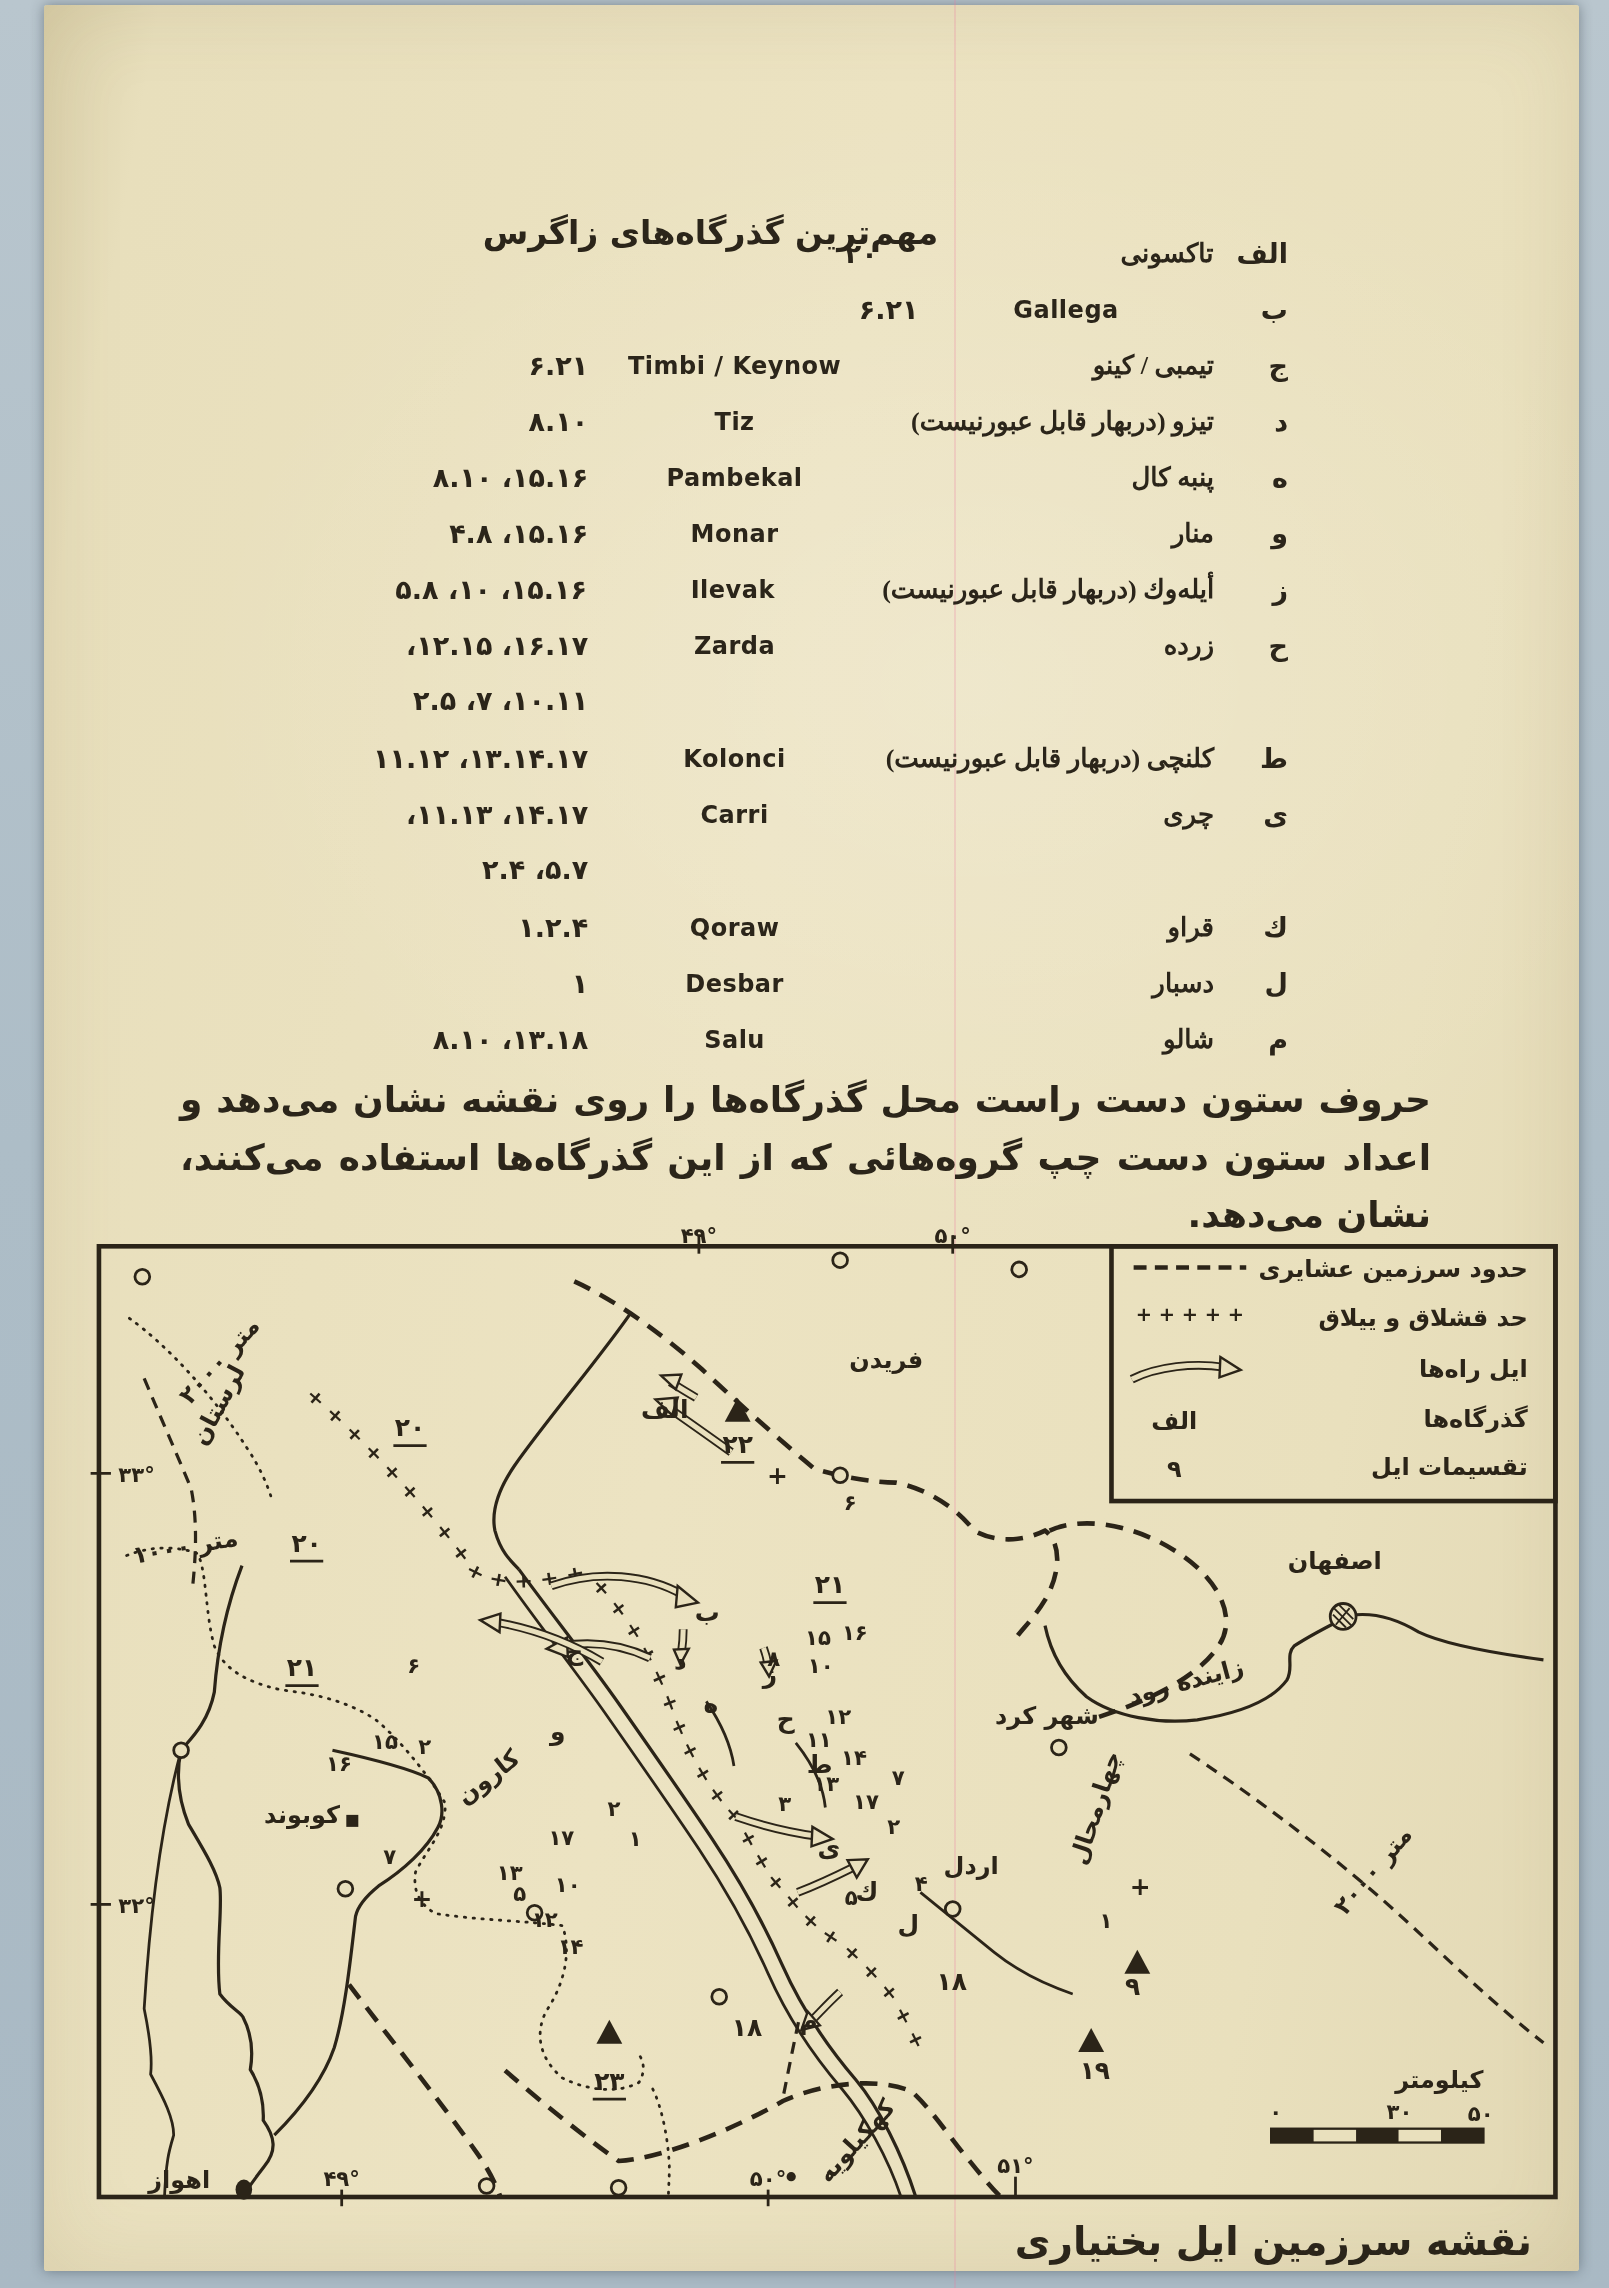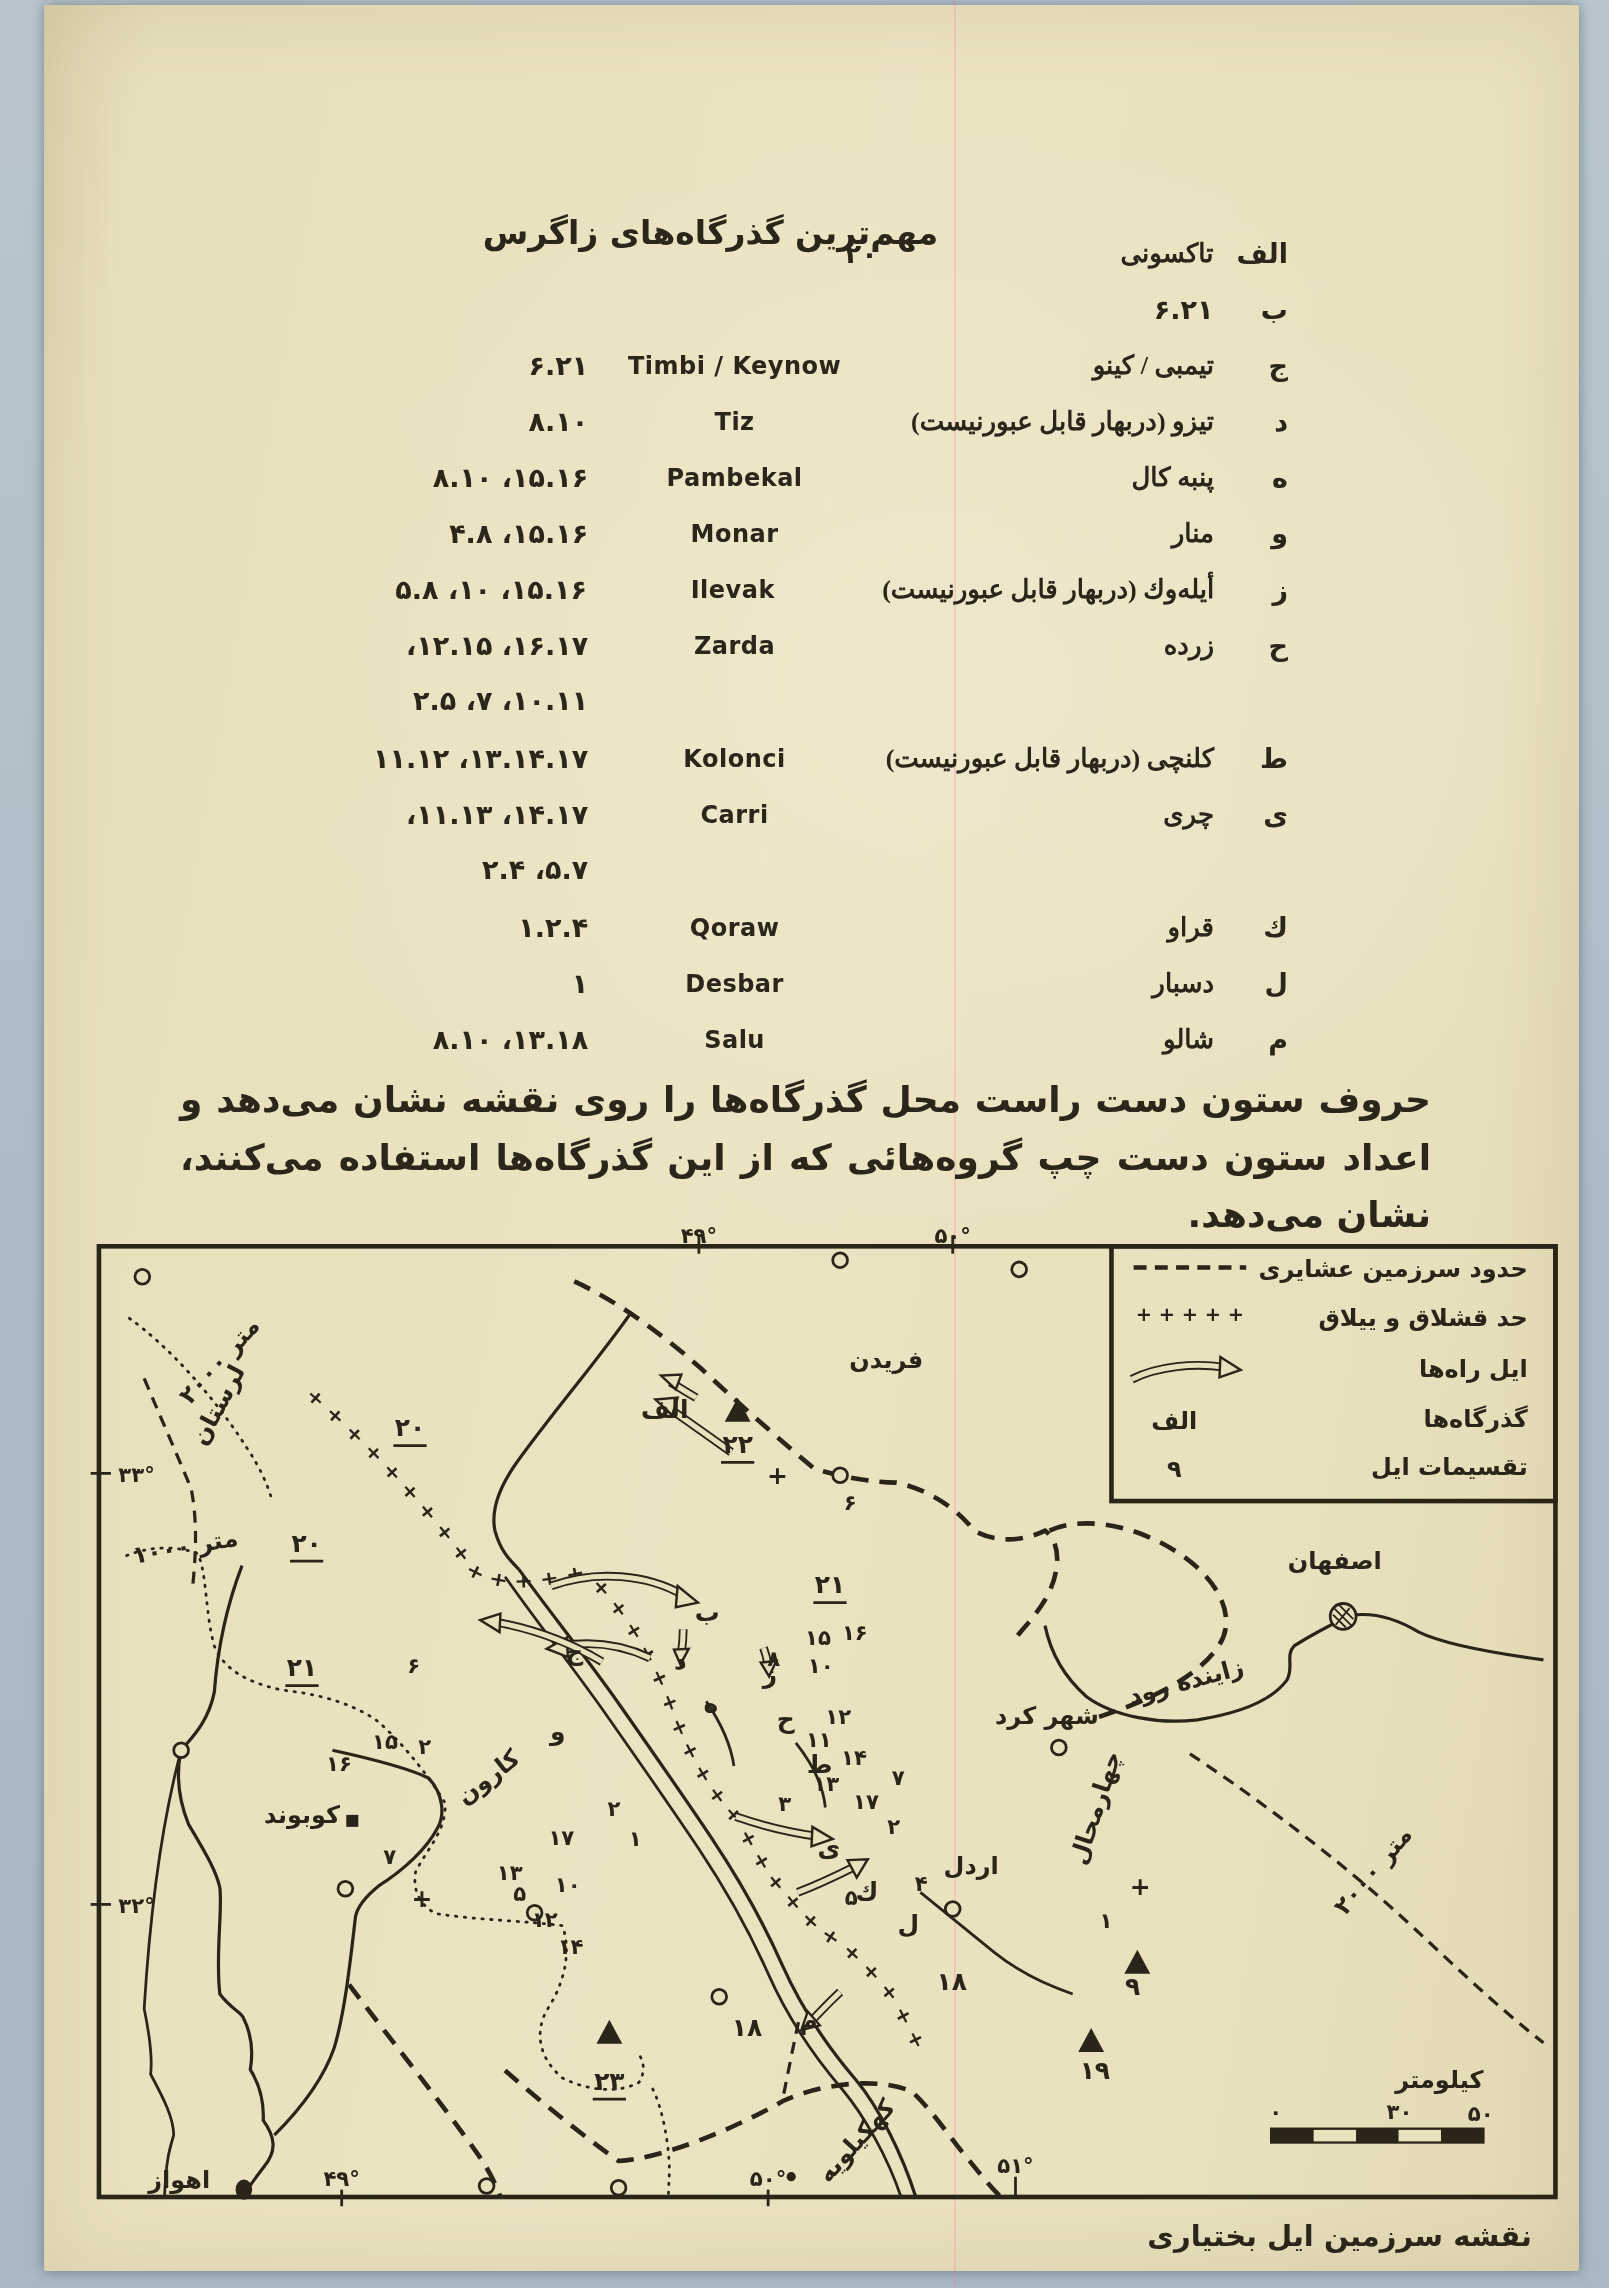--- a/index.html
+++ b/index.html
@@ -25,21 +25,21 @@
   .trow.tall{height:113px;}
   .c-letter{width:69px;text-align:right;padding-left:5.5px;font-size:27px;font-weight:bold;line-height:54px;white-space:nowrap;}
   .c-name{width:332px;text-align:right;padding-left:3.7px;font-size:26px;font-weight:bold;line-height:54px;white-space:nowrap;font-family:Liberation Serif, serif;}
   .c-latin{width:295px;text-align:center;font-size:24px;font-weight:bold;line-height:54px;letter-spacing:0.5px;white-space:nowrap;font-family:"DejaVu Sans",sans-serif;}
   .c-nums{width:360px;direction:ltr;text-align:right;font-size:27px;font-weight:bold;line-height:54px;white-space:nowrap;}
   .c-nums .l2{line-height:56px;}
   
   #para{left:180px;top:1071px;width:1251px;direction:rtl;text-align:justify;font-size:36px;font-weight:bold;line-height:1.6;}
   
   #map-wrap{left:85px;top:1226px;width:1477px;height:995px;}
-  #caption{left:960px;top:2219px;width:572px;text-align:right;direction:rtl;font-size:29px;font-weight:bold;}
+  #caption{left:960px;top:2219px;width:572px;text-align:right;direction:rtl;font-size:39px;font-weight:bold;}
   svg text{fill:#2b2418;}
   .ink{stroke:#2b2418;fill:none;}
   .border{stroke-width:5;}
   .dashB{stroke-width:5;stroke-dasharray:19 12;}
   .dashT{stroke-width:3.5;stroke-dasharray:13 9;}
   .dot{stroke-width:3;stroke-dasharray:1.5 8;stroke-linecap:round;}
   .riv{stroke-width:3.5;}
   .riv2{stroke-width:3;}
   .ro{stroke:#2b2418;stroke-width:9.5;fill:none;}
   .ri{stroke:#e9e0bd;stroke-width:5.5;fill:none;}
@@ -67,20 +67,21 @@
 
 <div class="abs" id="passes-table">
 
   <div class="trow">
     <div class="c-letter">الف</div>
     <div class="c-name">تاکسونی</div>
     <div class="c-nums">۲۰</div>
   </div>
   <div class="trow">
     <div class="c-letter">ب</div>
+    <div class="c-latin">Gallega</div>
     <div class="c-nums">۶.۲۱</div>
   </div>
   <div class="trow">
     <div class="c-letter">ج</div>
     <div class="c-name">تیمبی / کینو</div>
     <div class="c-latin">Timbi / Keynow</div>
     <div class="c-nums">۶.۲۱</div>
   </div>
   <div class="trow">
     <div class="c-letter">د</div>

